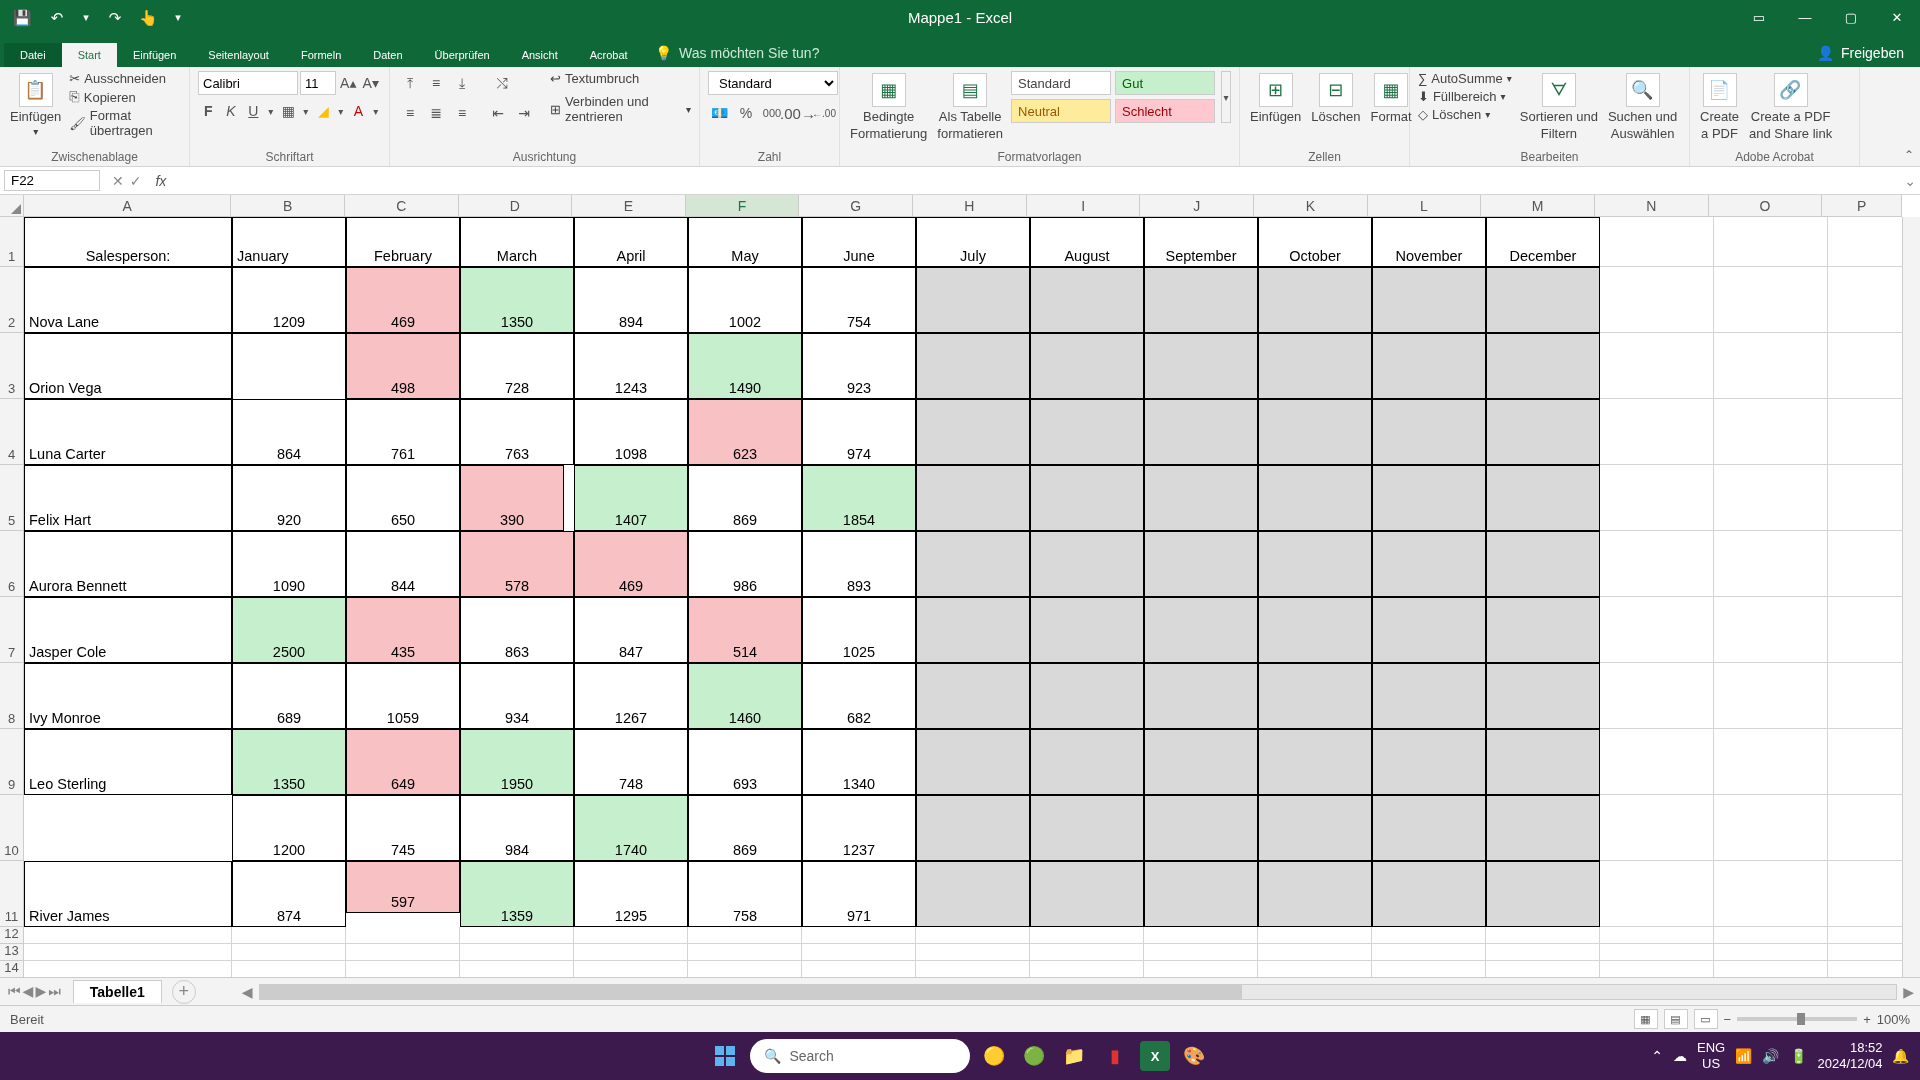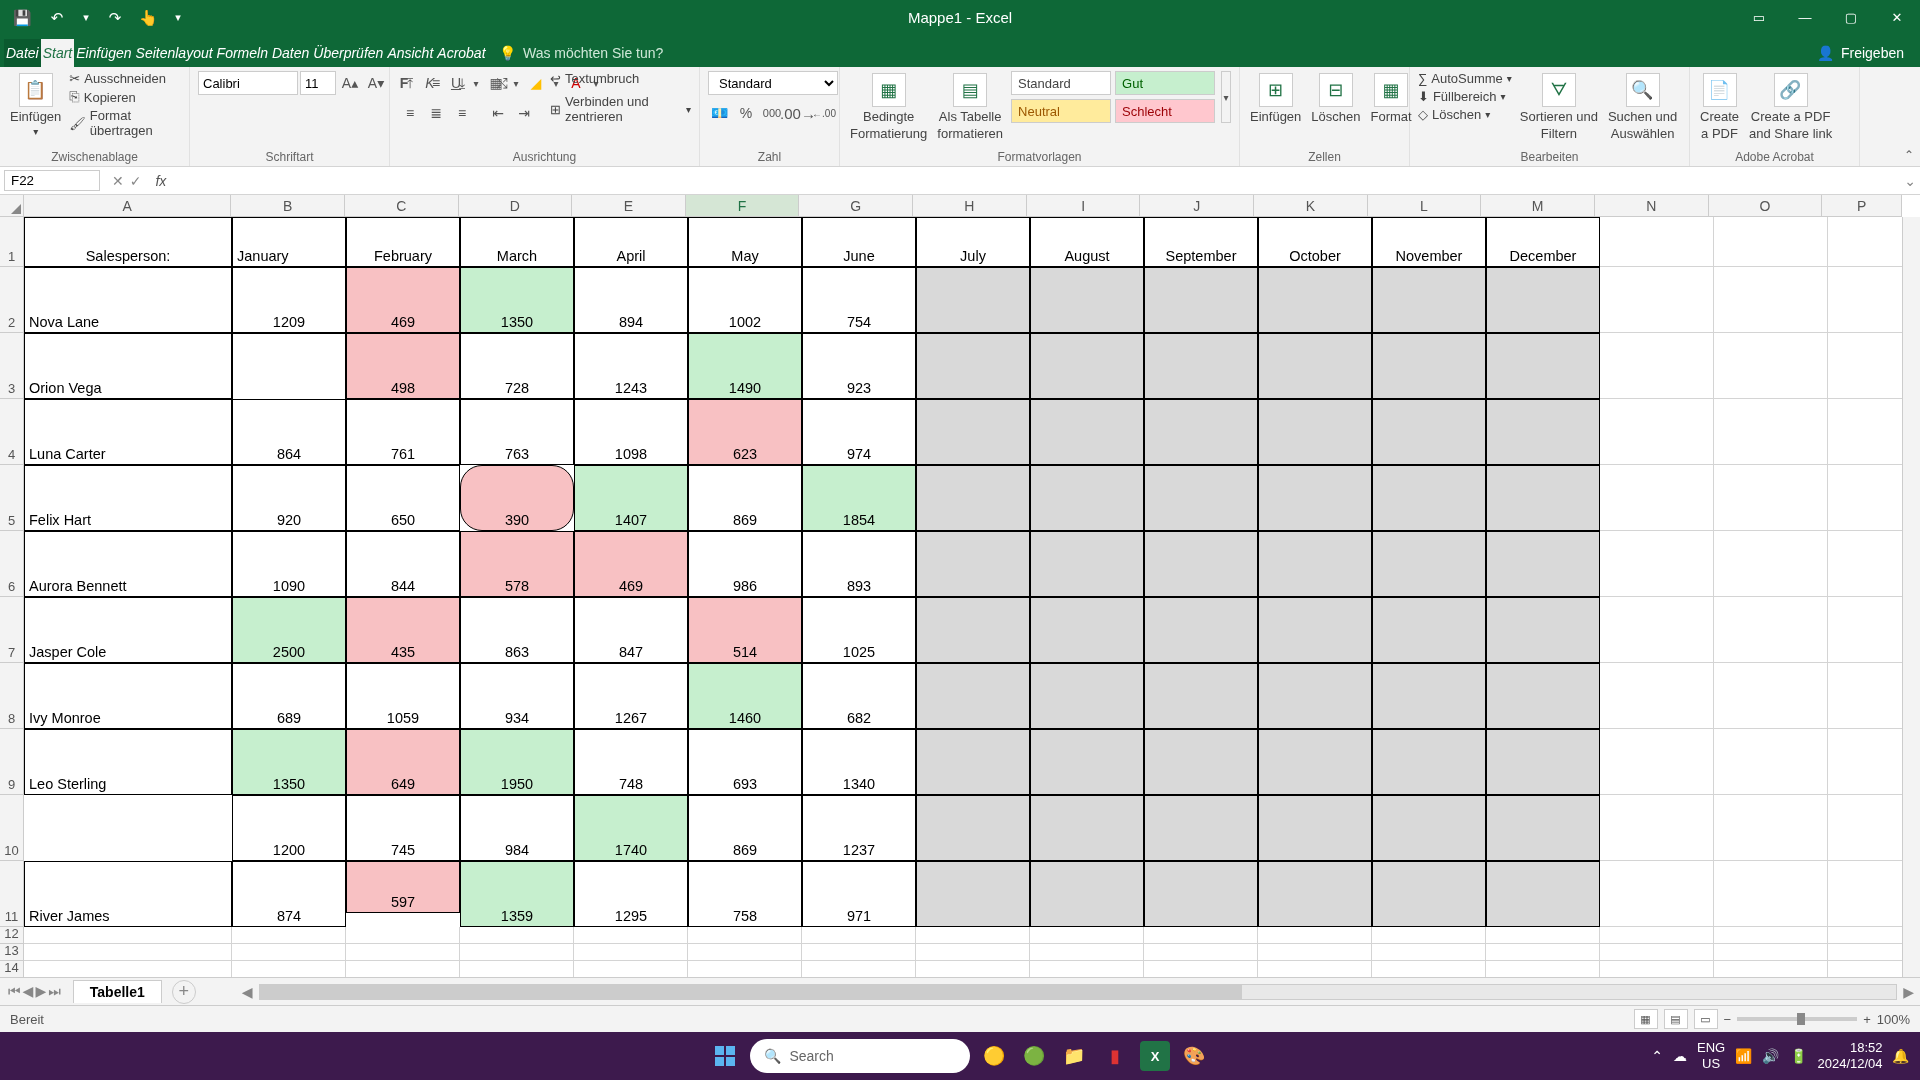--- a/index.html
+++ b/index.html
@@ -9,21 +9,21 @@
 .titlebar { height: 35px; background: #0e6837; display: flex; align-items: center; color: #fff; font-size: 15px; position: relative; }
 .titlebar .qat { display: flex; align-items: center; gap: 4px; padding-left: 8px; }
 .titlebar .qat-btn { width: 30px; height: 30px; display: flex; align-items: center; justify-content: center; color: #fff; cursor: pointer; font-size: 15px; }
 .titlebar .qat-btn.small { width: 20px; font-size: 11px; }
 .titlebar .title-center { position: absolute; left: 50%; transform: translateX(-50%); }
 .titlebar .win-controls { margin-left: auto; display: flex; }
 .titlebar .win-btn { width: 46px; height: 35px; display: flex; align-items: center; justify-content: center; cursor: pointer; font-size: 13px; }
 
 
 .ribbon-tabs { height: 32px; background: #0e6837; display: flex; align-items: flex-end; padding-left: 4px; }
-.tab { padding: 6px 2px; font-size: 14px; color: #fff; cursor: pointer; font-style: italic; }
+.tab { padding: 6px 16px; font-size: 11px; color: #fff; cursor: pointer; }
 .tab.file { background: #0a5a2f; }
 .tab.active { background: #f3f3f3; color: #217346; }
 .ribbon-tabs .tell-me { display: flex; align-items: center; color: #cfe8d8; font-size: 14px; padding: 6px 12px; gap: 6px; }
 .ribbon-tabs .share { margin-left: auto; color: #fff; padding: 6px 16px; font-size: 14px; display: flex; align-items: center; gap: 6px; }
 
 
 .ribbon { height: 100px; background: #f3f3f3; border-bottom: 1px solid #d4d4d4; display: flex; font-size: 13px; color: #444; position: relative; }
 .rgroup { border-right: 1px solid #e1e1e1; padding: 4px 8px 2px 8px; display: flex; flex-direction: column; justify-content: space-between; }
 .rgroup .glabel { text-align: center; font-size: 12px; color: #666; padding-top: 2px; }
 .rgroup .gbody { display: flex; gap: 6px; flex: 1; align-items: flex-start; }
@@ -161,21 +161,21 @@
         <div class="item">
             <span>🖌</span>
             <span>Format übertragen</span>
           </div>
       </div>
     </div>
     <div class="glabel">Zwischenablage</div>
   </div>
 
   <div class="rgroup" style="width:200px">
-    <div class="gbody" style="flex-direction:row;gap:4px;align-items:stretch">
+    <div class="gbody" style="flex-direction:column;gap:4px;align-items:stretch">
       <div class="iconrow">
         <input class="fontsel" value="Calibri" style="">
         <input class="sizesel" value="11" style="">
         <div class="ibtn">A▴</div>
         <div class="ibtn">A▾</div>
       </div>
       <div class="iconrow">
         <div class="ibtn">
             <b>F</b>
           </div>
@@ -437,21 +437,21 @@
       <div class="cell thick  center" style="left: 778px; top: 182px; width: 114px; height: 66px;">974</div>
       <div class="cell thick fill-gray center" style="left: 892px; top: 182px; width: 114px; height: 66px;"></div>
       <div class="cell thick fill-gray center" style="left: 1006px; top: 182px; width: 114px; height: 66px;"></div>
       <div class="cell thick fill-gray center" style="left: 1120px; top: 182px; width: 114px; height: 66px;"></div>
       <div class="cell thick fill-gray center" style="left: 1234px; top: 182px; width: 114px; height: 66px;"></div>
       <div class="cell thick fill-gray center" style="left: 1348px; top: 182px; width: 114px; height: 66px;"></div>
       <div class="cell thick fill-gray center" style="left: 1462px; top: 182px; width: 114px; height: 66px;"></div>
       <div class="cell thick left" style="left: 0px; top: 248px; width: 208px; height: 66px;">Felix Hart</div>
       <div class="cell thick  center" style="left: 208px; top: 248px; width: 114px; height: 66px;">920</div>
       <div class="cell thick  center" style="left: 322px; top: 248px; width: 114px; height: 66px;">650</div>
-      <div class="cell thick fill-red center" style="left: 436px; top: 248px; width: 114px; height: 66px; border-radius: 22px;">390</div>
+      <div class="cell thick fill-red center" style="left: 436px; top: 248px; width: 104px; height: 66px;">390</div>
       <div class="cell thick fill-green center" style="left: 550px; top: 248px; width: 114px; height: 66px;">1407</div>
       <div class="cell thick  center" style="left: 664px; top: 248px; width: 114px; height: 66px;">869</div>
       <div class="cell thick fill-green center" style="left: 778px; top: 248px; width: 114px; height: 66px;">1854</div>
       <div class="cell thick fill-gray center" style="left: 892px; top: 248px; width: 114px; height: 66px;"></div>
       <div class="cell thick fill-gray center" style="left: 1006px; top: 248px; width: 114px; height: 66px;"></div>
       <div class="cell thick fill-gray center" style="left: 1120px; top: 248px; width: 114px; height: 66px;"></div>
       <div class="cell thick fill-gray center" style="left: 1234px; top: 248px; width: 114px; height: 66px;"></div>
       <div class="cell thick fill-gray center" style="left: 1348px; top: 248px; width: 114px; height: 66px;"></div>
       <div class="cell thick fill-gray center" style="left: 1462px; top: 248px; width: 114px; height: 66px;"></div>
       <div class="cell thick left" style="left: 0px; top: 314px; width: 208px; height: 66px;">Aurora Bennett</div>

